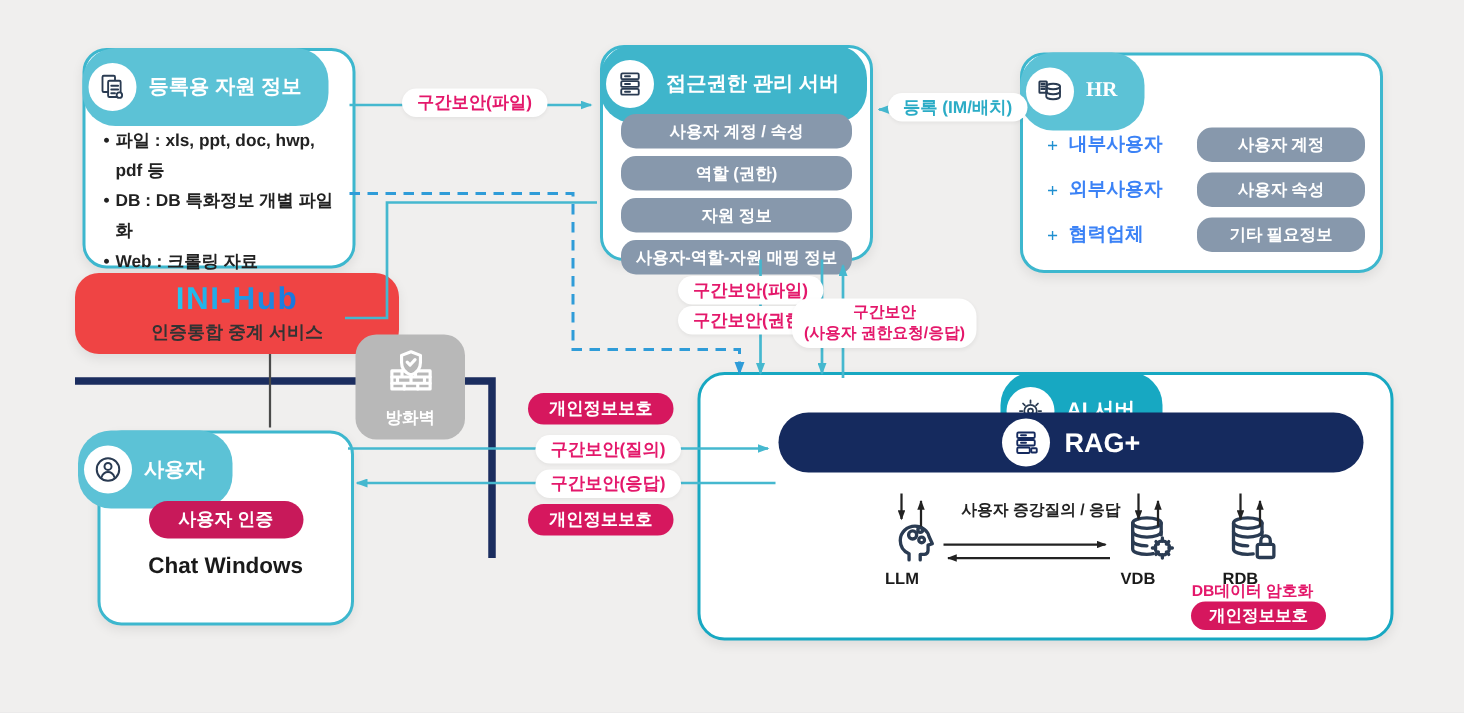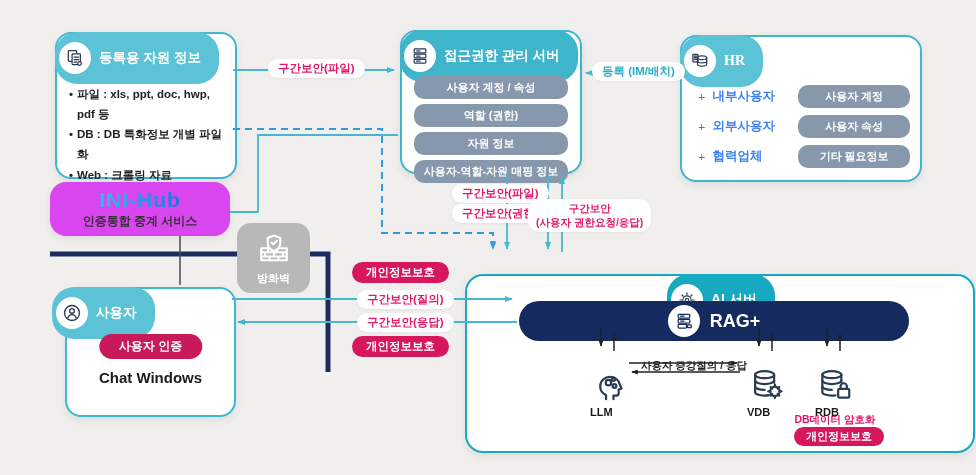--- a/index.html
+++ b/index.html
@@ -47,22 +47,22 @@
   .hr { left:680px; top:35px; width:238px; height:143px;font-family:Liberation Serif, serif; }
   .hr-rows { position:absolute; top:48px; left:16px; right:10px;
     display:flex; flex-direction:column; gap:7px; }
   .hr-row { display:flex; align-items:center; }
   .plus { color:#1f8fd0; font-weight:bold; margin-right:7px; font-size:13px; }
   .hr-label { font-size:12.5px; font-weight:bold; color:#3b82f6; }
   .hr-row .grey-pill { margin-left:auto; width:112px; }
 
   
   .inihub {
-    position:absolute; left:50px; top:182px; width:180px; height:54px;
-    background:#d946ef; border-radius:16px; box-shadow:0 3px 8px rgba(0,0,0,0.08);
+    position:absolute; left:50px; top:182px; width:216px; height:54px;
+    background:#ef4444; border-radius:16px; box-shadow:0 3px 8px rgba(0,0,0,0.08);
     display:flex; flex-direction:column; align-items:center; justify-content:center;
   }
   .logo {
     font-size:21px; font-weight:bold; letter-spacing:1px;
     background:linear-gradient(90deg,#24c6ee,#1b74dc);
     -webkit-background-clip:text; background-clip:text; color:transparent;
   }
   .logo-sub { font-size:12px; font-weight:bold; color:#333; margin-top:1px; }
 
   
@@ -79,21 +79,21 @@
   .user .panel-header { left:-15px; }
   .auth-pill {
     position:absolute; top:45px; left:50%; transform:translateX(-50%);
     background:#c8195a; color:#fff; font-size:12px; font-weight:bold;
     padding:4px 20px; border-radius:14px; white-space:nowrap;
   }
   .client { position:absolute; top:80px; width:100%; text-align:center;
     font-size:15px; font-weight:bold; color:#1a1a1a; }
 
   
-  .ai { left:465px; top:274px; width:460px; height:175px; border-color:#17a8c2; border-radius:18px;padding-left:46px; }
+  .ai { left:465px; top:248px; width:460px; height:175px; border-color:#17a8c2; border-radius:18px; }
   .ai .panel-header { left:200px; font-size:14px; }
   .rag-bar {
     position:absolute; top:25px; left:52px; width:390px; height:40px;
     background:#152a5e; border-radius:21px;
     display:flex; align-items:center; justify-content:center; gap:10px;
     color:#fff; font-weight:bold; font-size:18px;
   }
   .rag-icon { width:32px; height:32px; background:#fff; border-radius:50%;
     display:flex; align-items:center; justify-content:center; color:#152a5e; }
   .rag-icon svg { width:20px; height:20px; }

